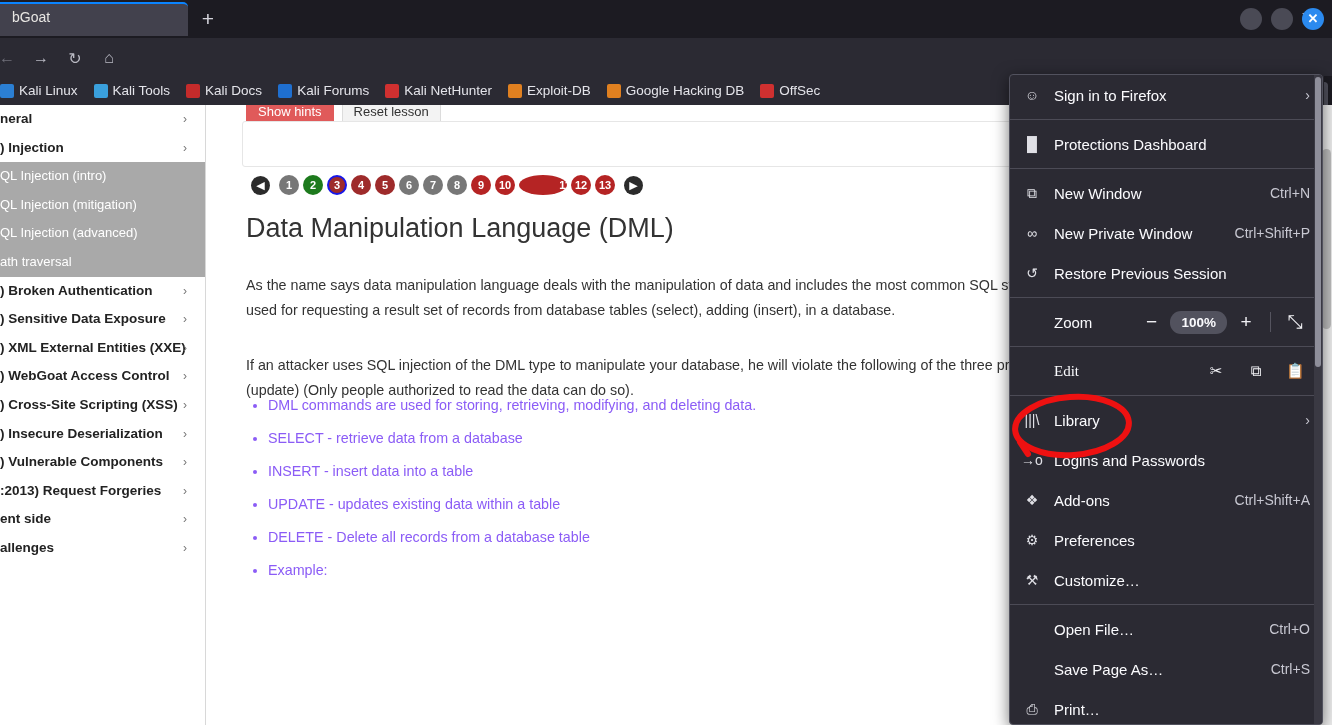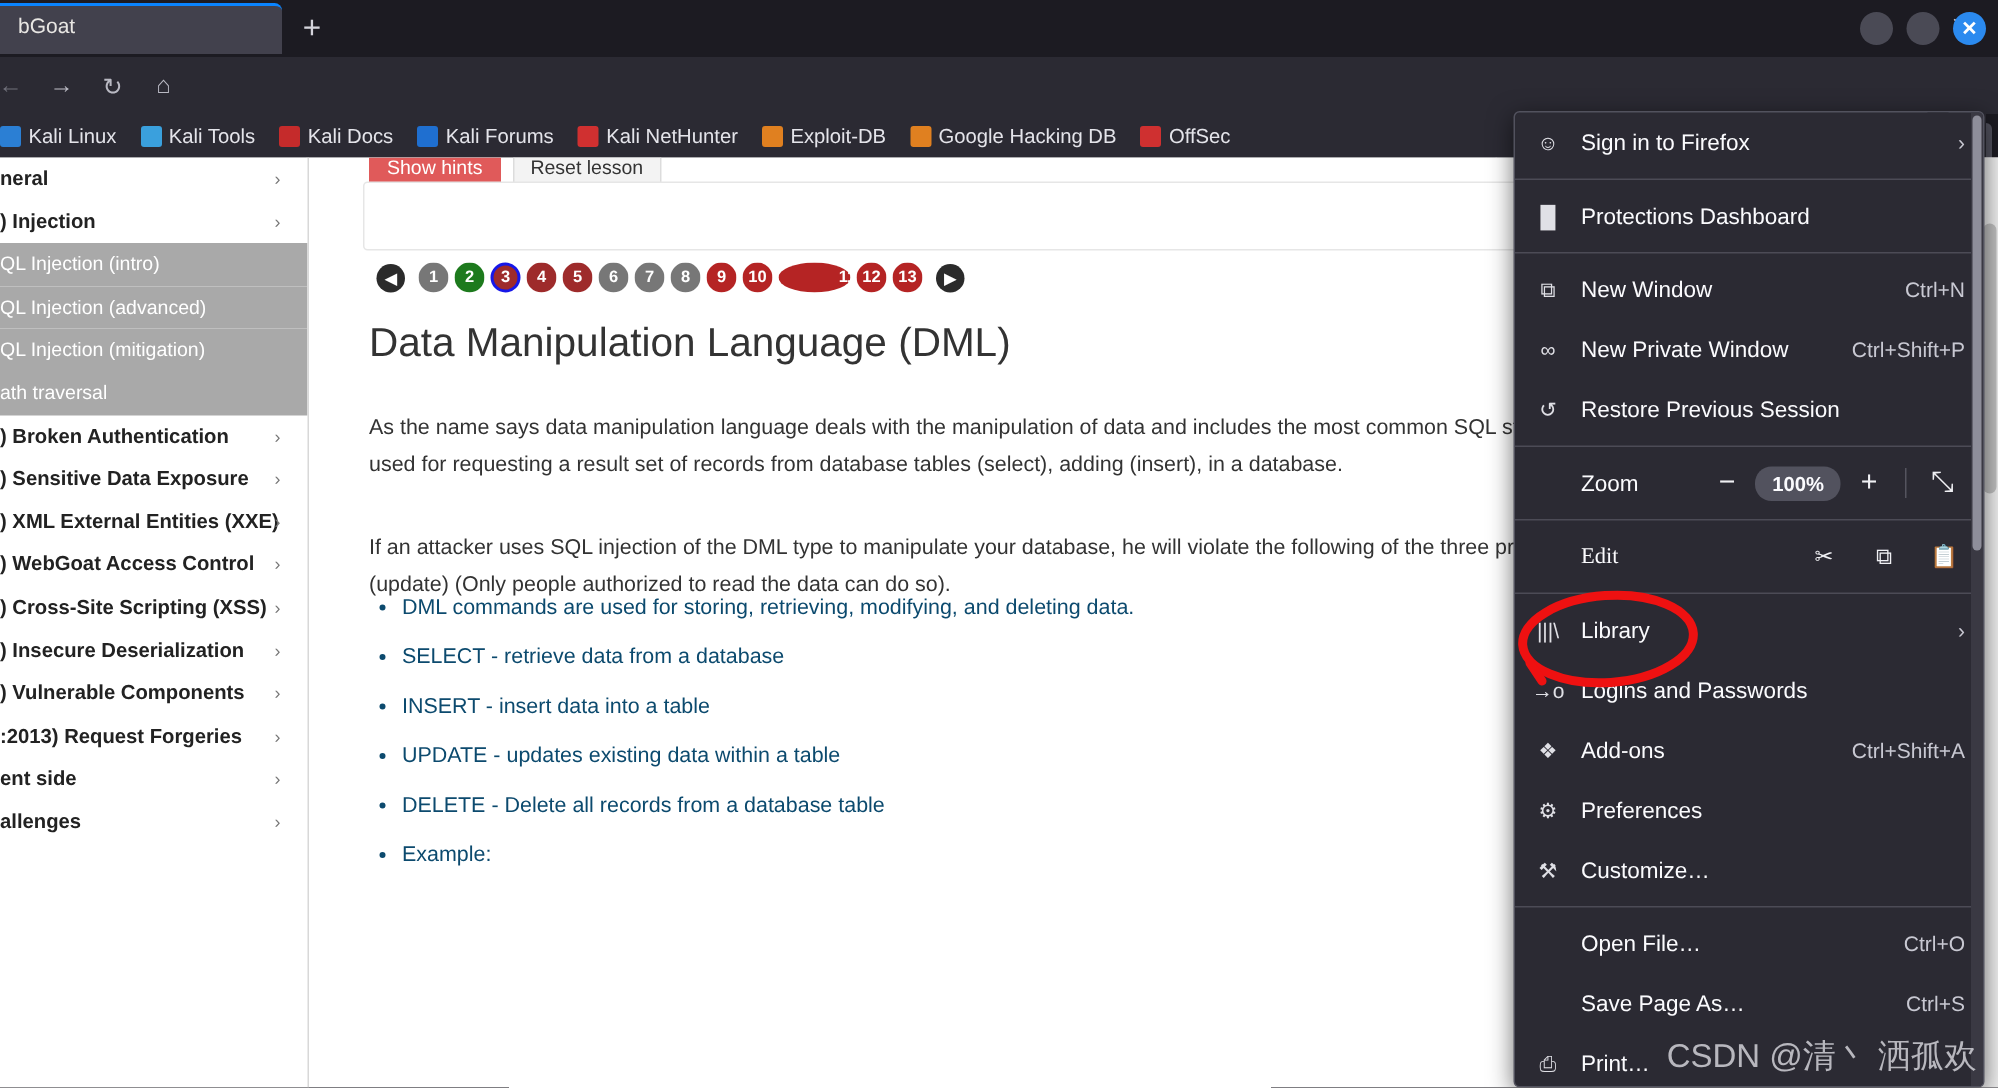--- a/index.html
+++ b/index.html
@@ -162,21 +162,21 @@
   }
   p.body {
     position: absolute; left: 40px; width: 1010px;
     font-size: 14.3px; line-height: 25px; color: #333;
   }
   p.p1 { top: 168px; }
   p.p2 { top: 248px; }
 
   ul.main {
     position: absolute; left: 62px; top: 292px; width: 900px;
-    list-style: disc; font-size: 14.3px; color: #0c4a6e;
+    list-style: disc; font-size: 14.3px; color: #8b5cf6;
   }
   ul.main > li { margin-bottom: 17px; }
 
   
   .pgscroll {
     position: absolute; right: 0; top: 0; width: 11px; height: 620px; background: #f0f0f0;
   }
   .pgscroll .thumb {
     position: absolute; top: 44px; left: 1px; width: 9px; height: 180px;
     background: #c1c1c1; border-radius: 5px;
@@ -338,22 +338,22 @@
         <span>OffSec</span>
       </div>
     </div>
 
   <div class="page">
 
     <div class="sidebar" id="sidebar">
         <div class="sb-item"><span>neral</span><span class="chev">›</span></div>
         <div class="sb-item"><span>) Injection</span><span class="chev">›</span></div>
         <div class="sb-item sb-sub"><span>QL Injection (intro)</span></div>
+        <div class="sb-item sb-sub"><span>QL Injection (mitigation)</span></div>
         <div class="sb-item sb-sub"><span>QL Injection (advanced)</span></div>
-        <div class="sb-item sb-sub"><span>QL Injection (mitigation)</span></div>
         <div class="sb-item sb-sub"><span>ath traversal</span></div>
         <div class="sb-item"><span>) Broken Authentication</span><span class="chev">›</span></div>
         <div class="sb-item"><span>) Sensitive Data Exposure</span><span class="chev">›</span></div>
         <div class="sb-item"><span>) XML External Entities (XXE)</span><span class="chev">›</span></div>
         <div class="sb-item"><span>) WebGoat Access Control</span><span class="chev">›</span></div>
         <div class="sb-item"><span>) Cross-Site Scripting (XSS)</span><span class="chev">›</span></div>
         <div class="sb-item"><span>) Insecure Deserialization</span><span class="chev">›</span></div>
         <div class="sb-item"><span>) Vulnerable Components</span><span class="chev">›</span></div>
         <div class="sb-item"><span>:2013) Request Forgeries</span><span class="chev">›</span></div>
         <div class="sb-item"><span>ent side</span><span class="chev">›</span></div>
@@ -490,14 +490,13 @@
       <div class="mscroll">
         <div class="mthumb"></div>
       </div>
     </div>
 
   <svg class="annot" viewBox="0 0 136 68">
     <ellipse cx="66" cy="34" rx="57" ry="29" fill="none" stroke="#ee1111" stroke-width="6" transform="rotate(-4 66 34)"></ellipse>
     <path d="M14 50 L22 62" stroke="#ee1111" stroke-width="6" fill="none" stroke-linecap="round"></path>
   </svg>
 
-  <div class="watermark">CSDN @清丶 洒孤欢</div>
 </div>
 
 </body></html>

